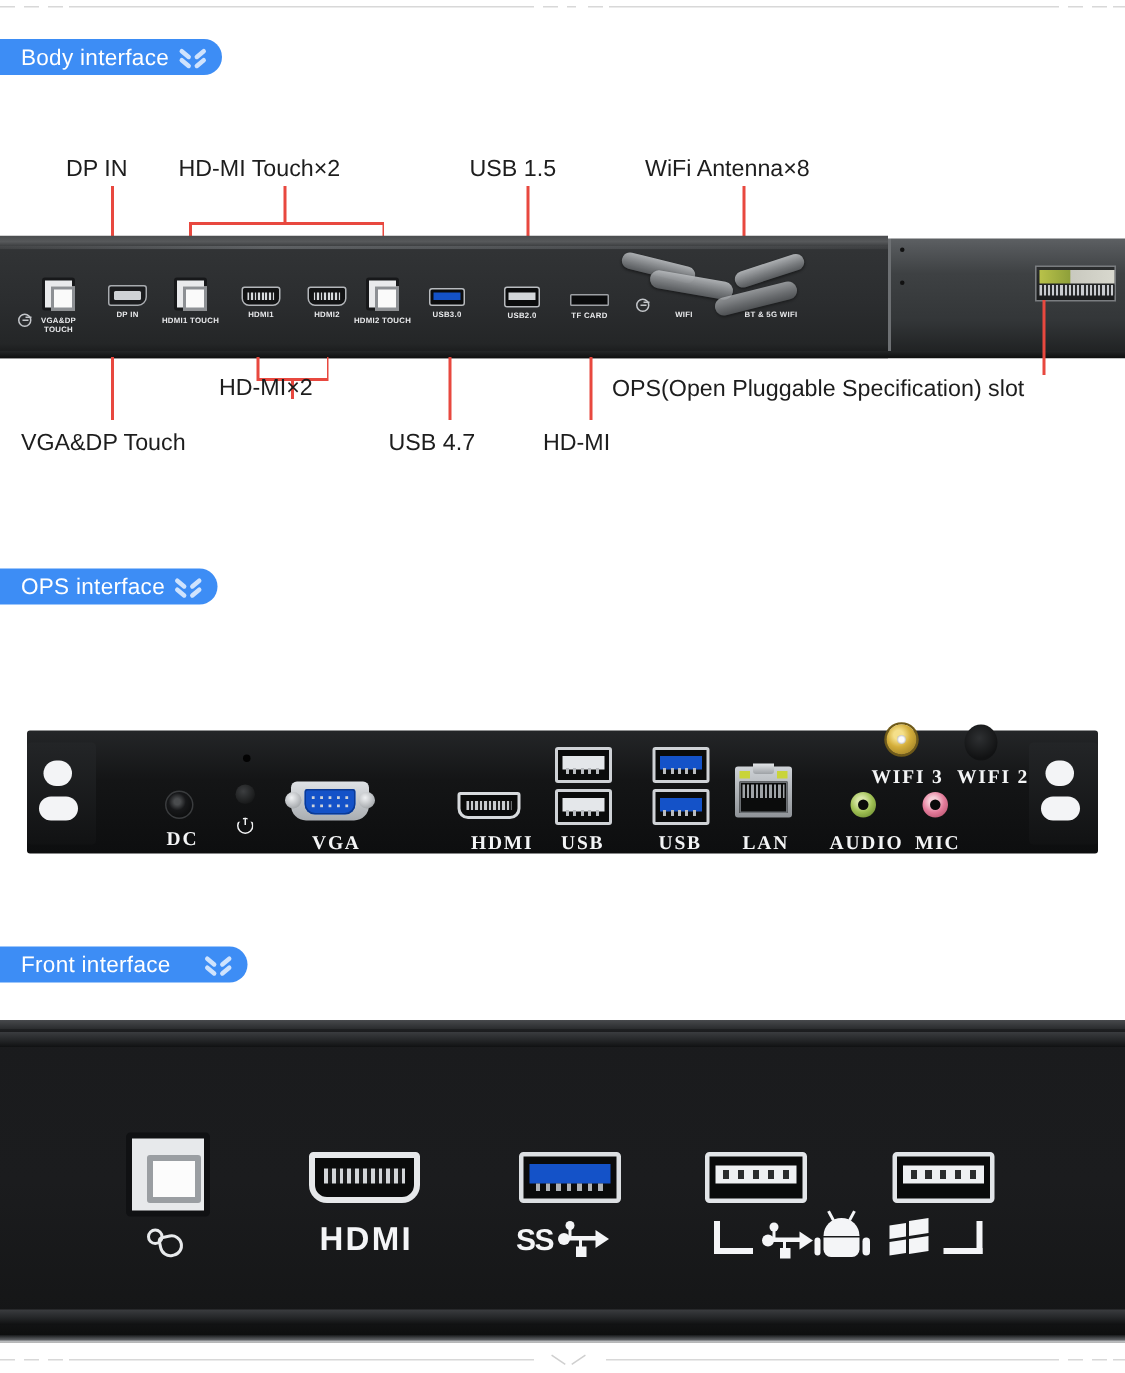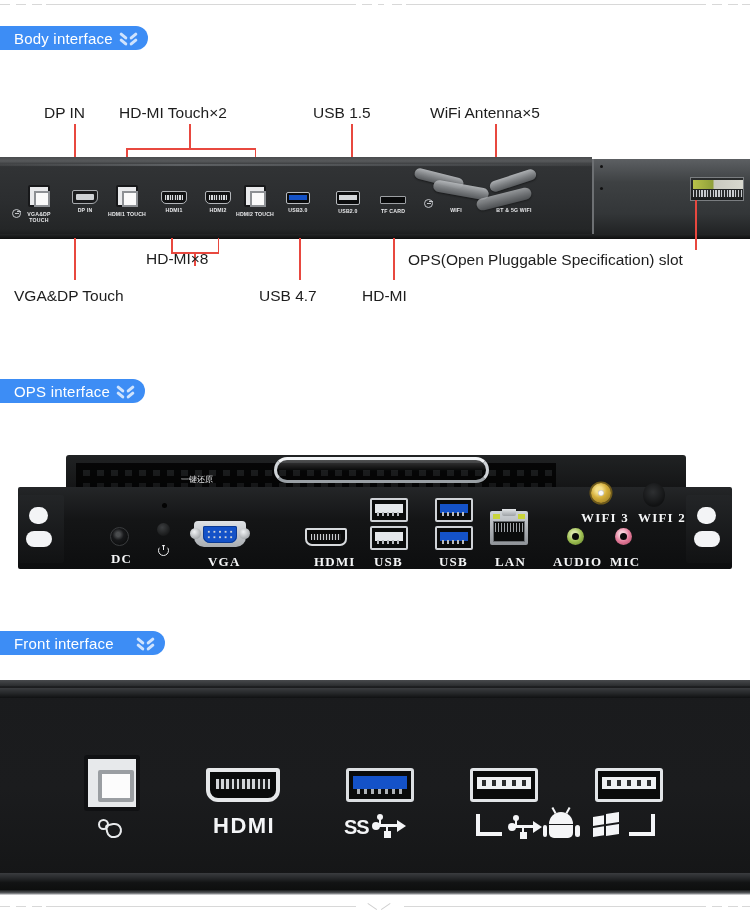--- a/index.html
+++ b/index.html
@@ -499,21 +499,21 @@
   <span class="badge-text">Body interface</span>
   <span class="dchev">
       <span class="s1"></span>
       <span class="s2"></span>
     </span>
 </div>
 
 <div class="callout" style="left:44px;top:104px;">DP IN</div>
 <div class="callout" style="left:119px;top:104px;">HD-MI Touch×2</div>
 <div class="callout" style="left:313px;top:104px;">USB 1.5</div>
-<div class="callout" style="left:430px;top:104px;">WiFi Antenna×5</div>
+<div class="callout" style="left:430px;top:104px;">WiFi Antenna×8</div>
 
 <div class="lead-v" style="left:74px;top:124px;height:36px;"></div>
 <div class="bracket" style="left:126px;top:148px;width:130px;height:12px;">
   <div class="bh"></div>
     <div class="bl" style="height:12px;"></div>
     <div class="br" style="height:12px;"></div>
   <div class="bs" style="left:63px;top:-24px;height:24px;"></div>
 </div>
 <div class="lead-v" style="left:351px;top:124px;height:36px;"></div>
 <div class="lead-v" style="left:495px;top:124px;height:46px;"></div>
@@ -589,40 +589,35 @@
   <div class="bh" style="top:14px;"></div>
   <div class="bl" style="height:14px;"></div>
     <div class="br" style="height:14px;"></div>
   <div class="bs" style="left:23px;top:14px;height:14px;"></div>
 </div>
 <div class="lead-v" style="left:74px;top:238px;height:42px;"></div>
 <div class="lead-v" style="left:299px;top:238px;height:42px;"></div>
 <div class="lead-v" style="left:393px;top:238px;height:42px;"></div>
 <div class="lead-v" style="left:695px;top:200px;height:50px;"></div>
 
-<div class="callout" style="left:146px;top:250px;">HD-MI×8</div>
+<div class="callout" style="left:146px;top:250px;">HD-MI×2</div>
 <div class="callout" style="left:408px;top:251px;">OPS(Open Pluggable Specification) slot</div>
 <div class="callout" style="left:14px;top:287px;">VGA&amp;DP Touch</div>
 <div class="callout" style="left:259px;top:287px;">USB 4.7</div>
 <div class="callout" style="left:362px;top:287px;">HD-MI</div>
 
 <div class="badge" style="left:0;top:379px;">
   <span class="badge-text">OPS interface</span>
   <span class="dchev">
       <span class="s1"></span>
       <span class="s2"></span>
     </span>
 </div>
 
 <div class="ops-panel">
-  <div class="ops-riser">
-    <div class="ops-vents"></div>
-    <div class="ops-handle"></div>
-    <div class="cn-lbl" style="left:115px;top:19px;">一键还原</div>
-  </div>
 
   <div class="ops-plate"></div>
 
   <div class="ops-ear" style="left:0;">
     <div class="h1"></div>
       <div class="h2"></div>
   </div>
   <div class="ops-ear" style="right:0;">
     <div class="h1"></div>
       <div class="h2"></div>

